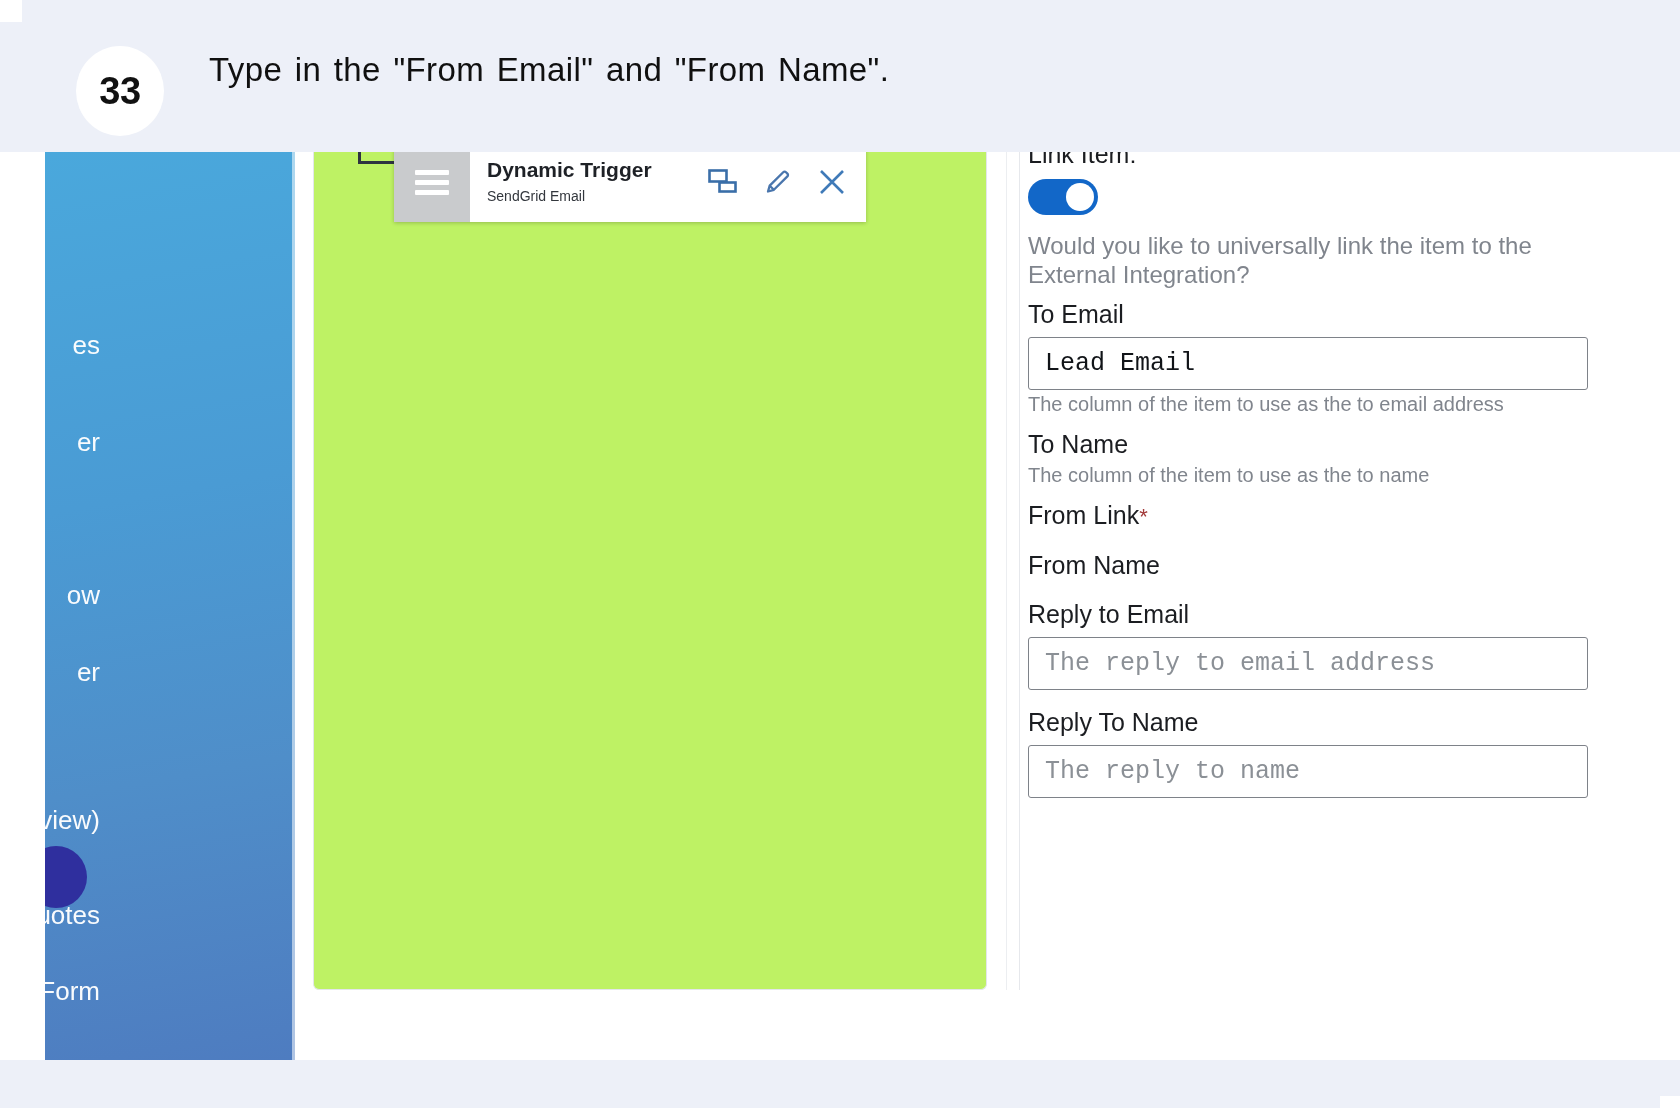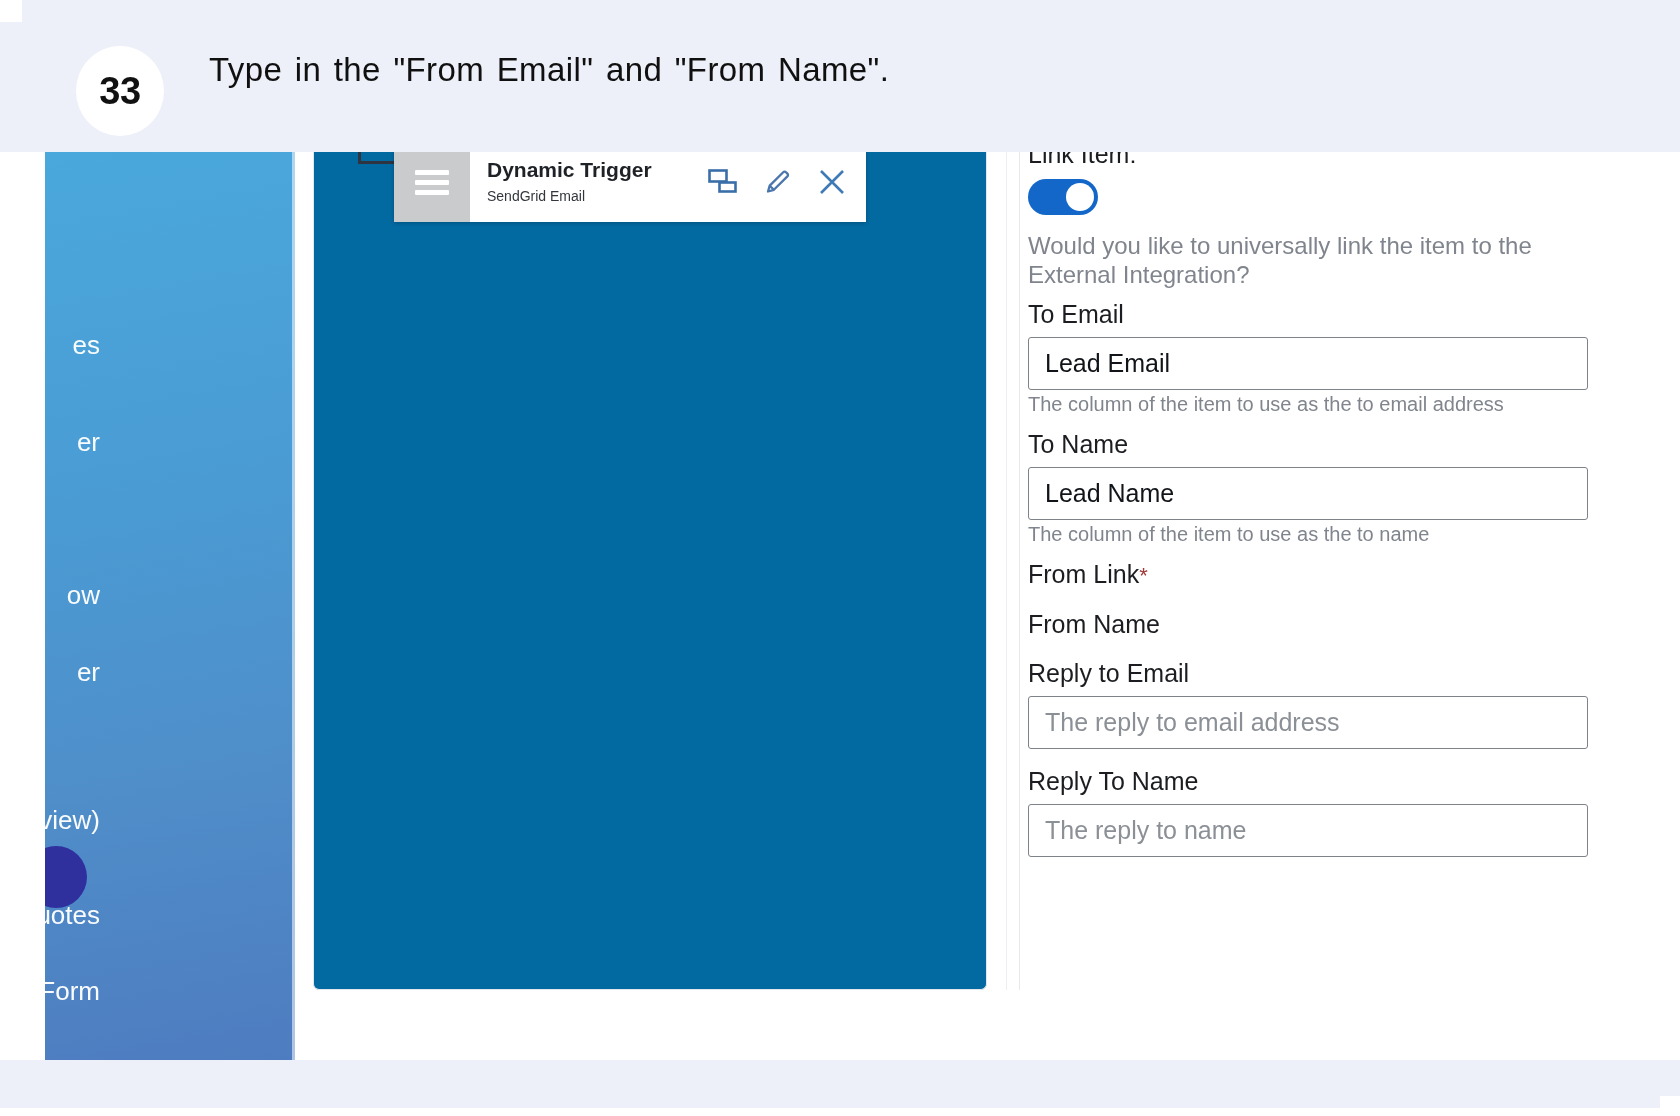--- a/index.html
+++ b/index.html
@@ -131,21 +131,21 @@
     background: rgba(255,255,255,0.55);
   }
 
   
   .canvas-panel {
     position: absolute;
     left: 313px;
     top: 0;
     width: 674px;
     height: 838px;
-    background: #0369a1;
+    background: #bef264;
     border: 1px solid #e3e6ea;
     border-top: none;
     border-radius: 0 0 6px 6px;
     overflow: hidden;
   }
   .connector {
     position: absolute;
     left: 44px;
     top: -36px;
     width: 78px;
@@ -251,21 +251,21 @@
     font-size: 24px;
     color: #80858d;
     line-height: 29px;
   }
   .fld-input {
     width: 560px;
     height: 53px;
     border: 1px solid #7e8289;
     border-radius: 3px;
     background: #ffffff;
-    font-family: Liberation Sans, sans-serif;
+    font-family: Liberation Mono, monospace;
     font-size: 25px;
     color: #111418;
     padding: 0 16px;
     margin-top: 6px;
     display: block;
     outline: none;
   }
   .fld-input::placeholder { color: #8b9096; }
   .caret-field {
     position: relative;
@@ -381,21 +381,20 @@
           <div class="toggle-knob"></div>
         </div>
 
         <div class="helptext-wrap" style="margin-top:16px;width:588px">Would you like to universally link the item to the External Integration?</div>
 
         <div class="fld-label">To Email</div>
         <input class="fld-input" value="Lead Email" style="">
         <div class="fld-help">The column of the item to use as the to email address</div>
 
         <div class="fld-label">To Name</div>
-        <input class="fld-input" value="Lead Name" style="">
         <div class="fld-help">The column of the item to use as the to name</div>
 
         <div class="fld-label">
           <span>From Link</span><span class="req">*</span>
         </div>
 
         <div class="fld-label" style="margin-top:16px">From Name</div>
 
         <div class="fld-label" style="margin-top:16px">Reply to Email</div>
         <input class="fld-input" placeholder="The reply to email address" style="">

